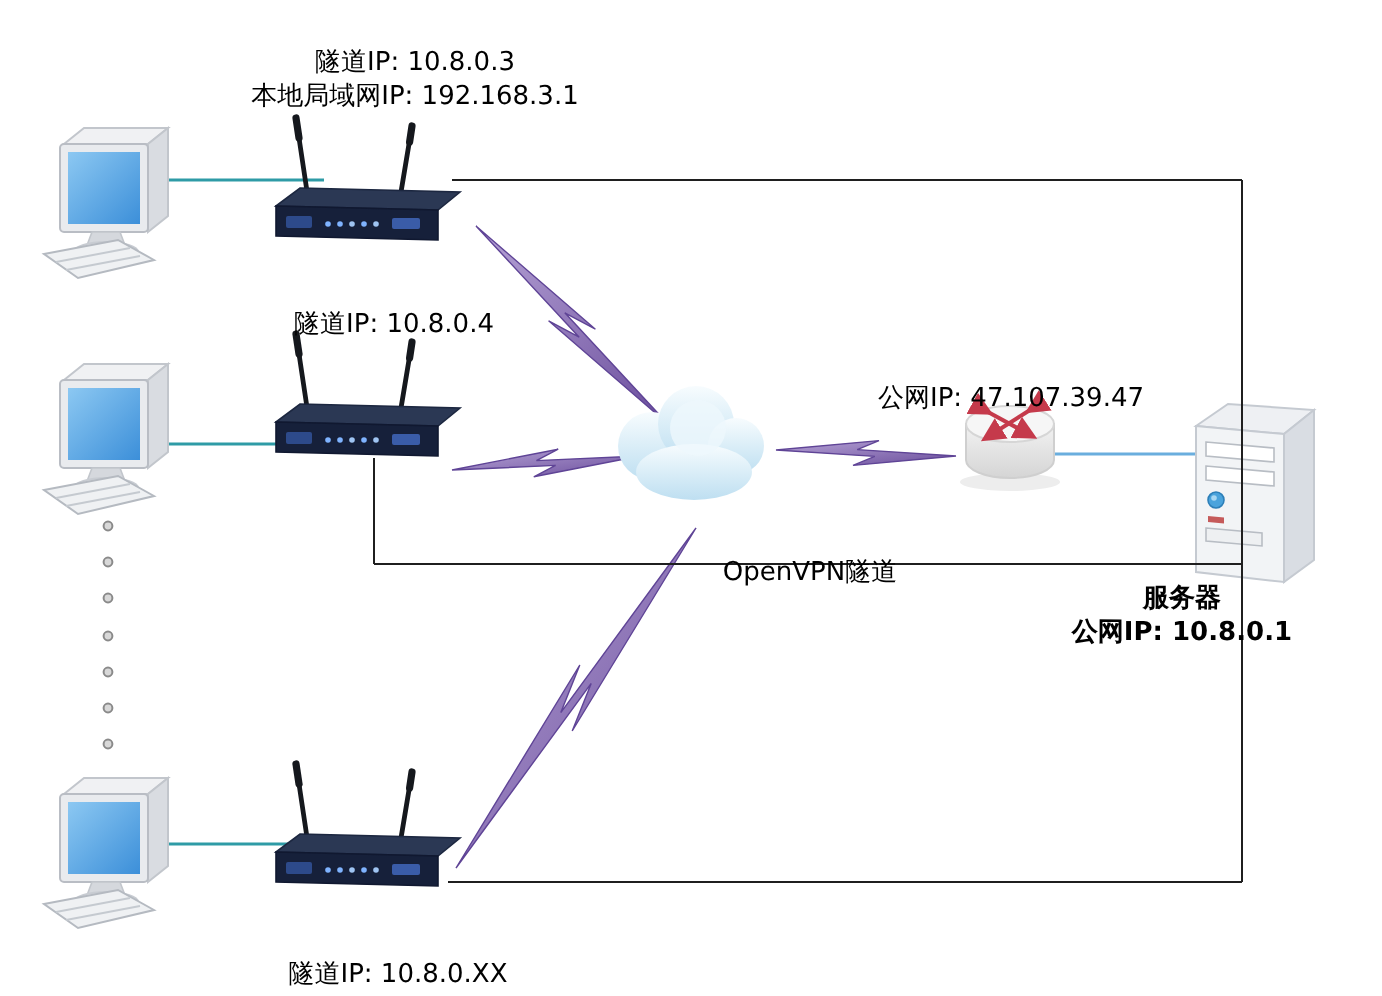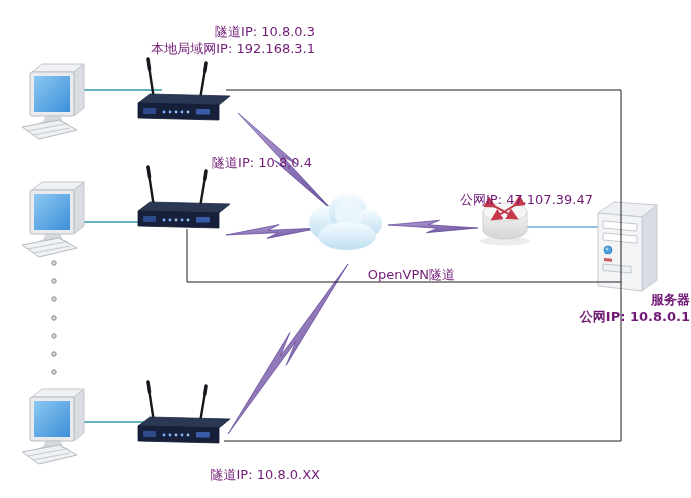--- a/index.html
+++ b/index.html
@@ -2,22 +2,22 @@
 <html><head>
 <meta charset="utf-8">
 <style>
   html,body{margin:0;padding:0;background:#fff;}
   .stage{
     position:relative;width:691px;height:498px;background:#ffffff;overflow:hidden;
     font-family:"DejaVu Sans","Liberation Sans",sans-serif;
   }
   .stage svg{position:absolute;left:0;top:0;}
   .lbl{
-    position:absolute;font-size:13px;line-height:17px;color:#701a75;
-    text-align:right;white-space:nowrap;
+    position:absolute;font-size:13px;line-height:17px;color:#000000;
+    text-align:center;white-space:nowrap;
   }
 </style>
 </head>
 <body>
 
 <div class="stage">
 
   <svg width="691" height="498" viewBox="0 0 691 498">
     <defs>
       <linearGradient id="scr" x1="0" y1="0" x2="1" y2="1">
@@ -143,26 +143,26 @@
 
   <div class="lbl" style="left:100px;top:23px;width:215px;">
     <div>隧道IP: 10.8.0.3</div>
     <div>本地局域网IP: 192.168.3.1</div>
   </div>
 
   <div class="lbl" style="left:82px;top:154px;width:230px;">
     <div>隧道IP: 10.8.0.4</div>
   </div>
 
-  <div class="lbl" style="left:78px;top:466px;width:242px;">
+  <div class="lbl" style="left:78px;top:479px;width:242px;">
     <div>隧道IP: 10.8.0.XX</div>
   </div>
 
   <div class="lbl" style="left:418px;top:191px;width:175px;">公网IP: 47.107.39.47</div>
 
-  <div class="lbl" style="left:355px;top:266px;width:100px;">OpenVPN隧道</div>
+  <div class="lbl" style="left:355px;top:278px;width:100px;">OpenVPN隧道</div>
 
   <div class="lbl" style="left:492px;top:291px;width:198px;font-weight:bold;">
     <div>服务器</div>
     <div>公网IP: 10.8.0.1</div>
   </div>
 
 </div>
 
 </body></html>

